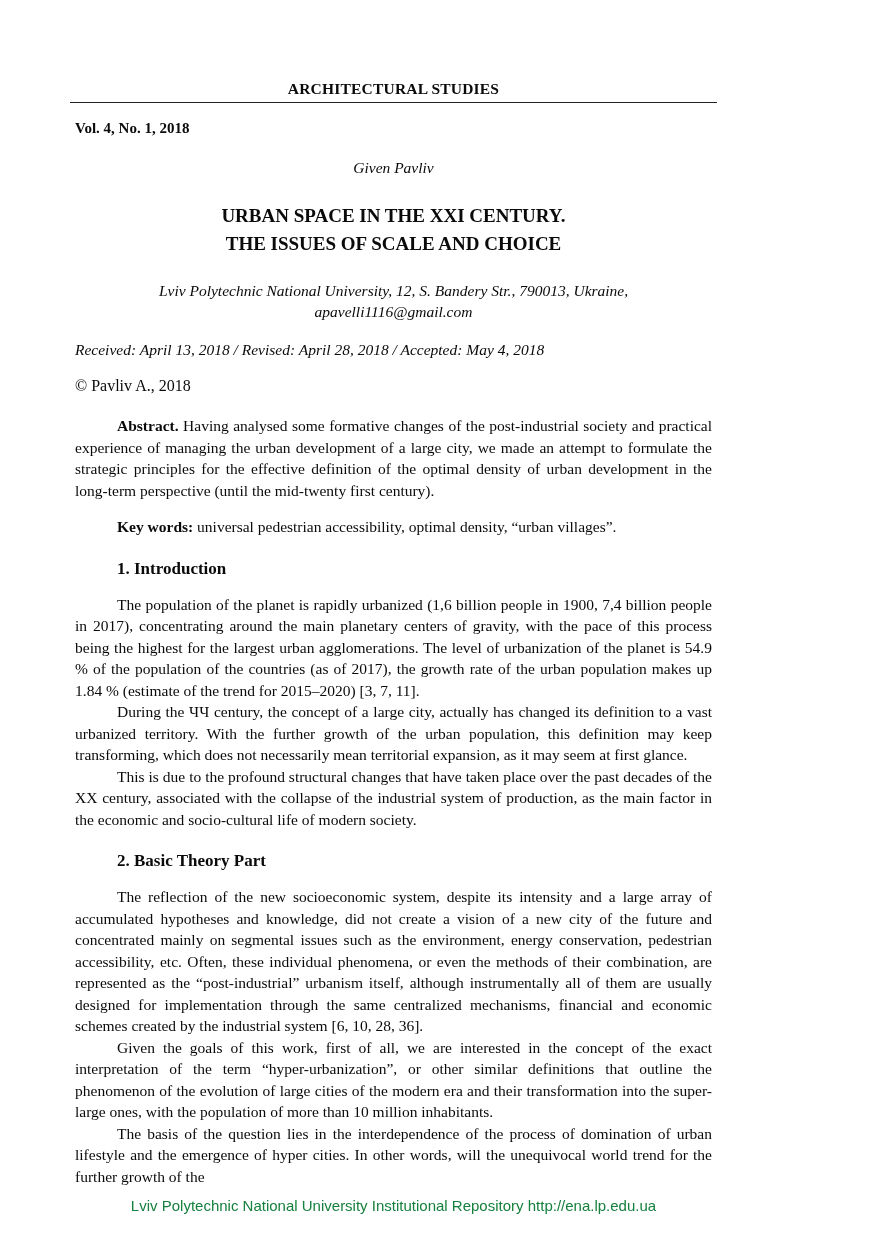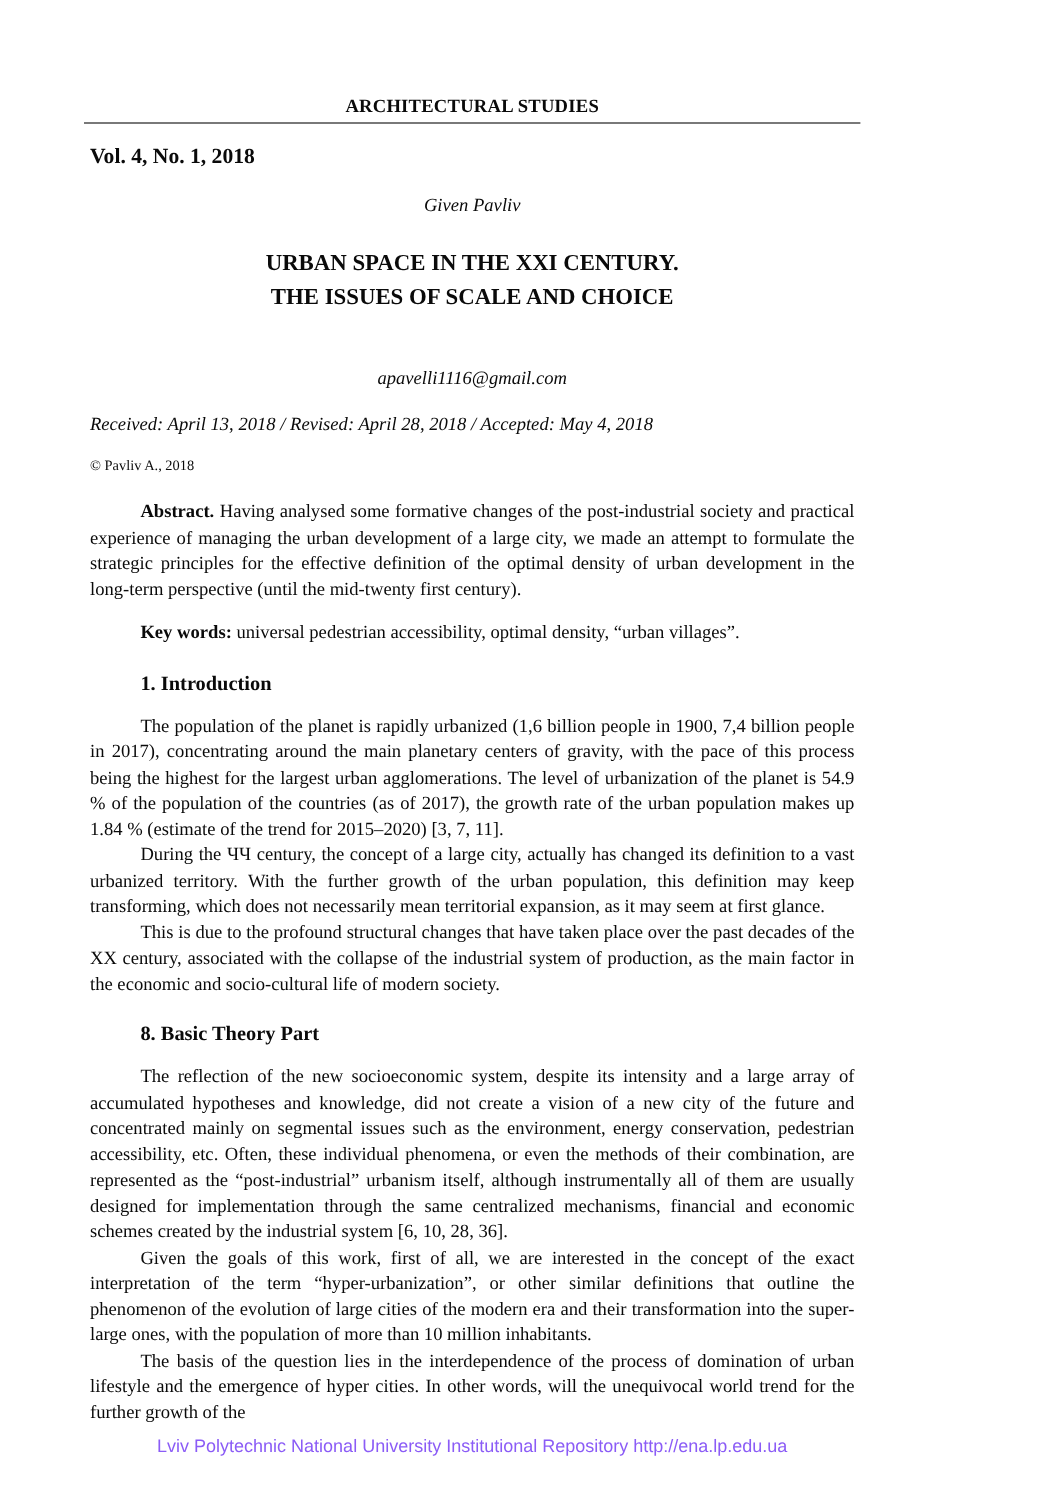--- a/index.html
+++ b/index.html
@@ -22,21 +22,21 @@
     letter-spacing: 0.2px;
   }
   .header-rule {
     border: none;
     border-top: 1.5px solid #222;
     margin: 4px -5px 0 -5px;
   }
   .volume-line {
     margin-top: 17px;
     font-weight: bold;
-    font-size: 18px;
+    font-size: 15px;
   }
   .author-name {
     margin-top: 22px;
     text-align: center;
     font-style: italic;
     font-size: 15.5px;
   }
   .article-title {
     margin-top: 25px;
     text-align: center;
@@ -51,21 +51,21 @@
     font-size: 15.5px;
     line-height: 21px;
   }
   .dates-line {
     margin-top: 19px;
     font-style: italic;
     font-size: 15.5px;
   }
   .copyright-line {
     margin-top: 18px;
-    font-size: 12px;
+    font-size: 16px;
   }
   .body-text {
     font-size: 15.5px;
     line-height: 21.5px;
     text-align: justify;
   }
   .abstract { margin-top: 20px; }
   .indent { text-indent: 42px; }
   .keywords { margin-top: 15px; }
   .section-heading {
@@ -75,53 +75,53 @@
     font-size: 17px;
     padding-left: 42px;
   }
   .footer-text {
     position: absolute;
     left: 0; bottom: 26px;
     width: 100%;
     text-align: center;
     font-family: "Liberation Sans", "DejaVu Sans", sans-serif;
     font-size: 15px;
-    color: #8b5cf6;
+    color: #15803d;
   }
   b { font-weight: bold; }
 </style>
 </head>
 <body>
 
 <div class="page">
 
   <div class="journal-header">ARCHITECTURAL STUDIES</div>
   <hr class="header-rule">
 
   <div class="volume-line">Vol. 4, No. 1, 2018</div>
 
   <div class="author-name">Given Pavliv</div>
 
   <h1 class="article-title"><span>URBAN SPACE IN THE XXI CENTURY.</span><br><span>THE ISSUES OF SCALE AND CHOICE</span></h1>
 
-  <div class="affiliation"><br><span>apavelli1116@gmail.com</span></div>
+  <div class="affiliation"><span>Lviv  Polytechnic National University, 12, S. Bandery Str., 790013, Ukraine,</span><br><span>apavelli1116@gmail.com</span></div>
 
   <div class="dates-line">Received: April 13, 2018 / Revised: April 28, 2018 / Accepted: May 4, 2018</div>
 
   <div class="copyright-line">© Pavliv A., 2018</div>
 
   <p class="body-text abstract indent"><b>Abstract.</b> <span>Having  analysed some formative changes of the post-industrial society and practical experience of managing the urban development of a large city, we made an attempt to formulate the strategic principles for the effective definition of the optimal density of urban development in the long-term perspective (until the mid-twenty first century).</span></p>
 
   <p class="body-text keywords indent"><b>Key words:</b> <span>universal pedestrian accessibility, optimal density, “urban villages”.</span></p>
 
   <h2 class="section-heading">1. Introduction</h2>
   <p class="body-text indent">The population of the planet is rapidly urbanized (1,6 billion people in 1900, 7,4 billion people in 2017), concentrating around the main planetary centers of gravity, with the pace of this process being the highest for the largest urban agglomerations. The level of urbanization of the planet is 54.9 % of the population of the countries (as of 2017), the growth rate of the urban population makes up 1.84 % (estimate of the trend for 2015–2020) [3, 7, 11].</p>
   <p class="body-text indent">During the ЧЧ century, the concept of a large city, actually has changed its definition to a vast urbanized territory. With the further growth of the urban population, this definition may keep transforming, which does not necessarily mean territorial expansion, as it may seem at first glance.</p>
   <p class="body-text indent">This is due to the profound structural changes that have taken place over the past decades of the XX century, associated with the collapse of the industrial system of production, as the main factor in the economic and socio-cultural life of modern society.</p>
 
-  <h2 class="section-heading">8. Basic Theory Part</h2>
+  <h2 class="section-heading">2. Basic Theory Part</h2>
   <p class="body-text indent">The reflection of the new socioeconomic system, despite its intensity and a large array of accumulated hypotheses and knowledge, did not create a vision of a new city of the future and concentrated mainly on segmental issues such as the environment, energy conservation, pedestrian accessibility, etc. Often, these individual phenomena, or even the methods of their combination, are represented as the “post-industrial” urbanism itself, although instrumentally all of them are usually designed for implementation through the same centralized mechanisms, financial and economic schemes created by the industrial system [6, 10, 28, 36].</p>
   <p class="body-text indent">Given the goals of this work, first of all, we are interested in the concept of the exact interpretation of the term “hyper-urbanization”, or other similar definitions that outline the phenomenon of the evolution of large cities of the modern era and their transformation into the super-large ones, with the population of more than 10 million inhabitants.</p>
   <p class="body-text indent">The basis of the question lies in the interdependence of the process of domination of urban lifestyle and the emergence of hyper cities. In other words, will the unequivocal world trend for the further growth of the</p>
 
   <div class="footer-text">Lviv Polytechnic National University Institutional Repository http://ena.lp.edu.ua</div>
 
 </div>
 
 </body></html>

